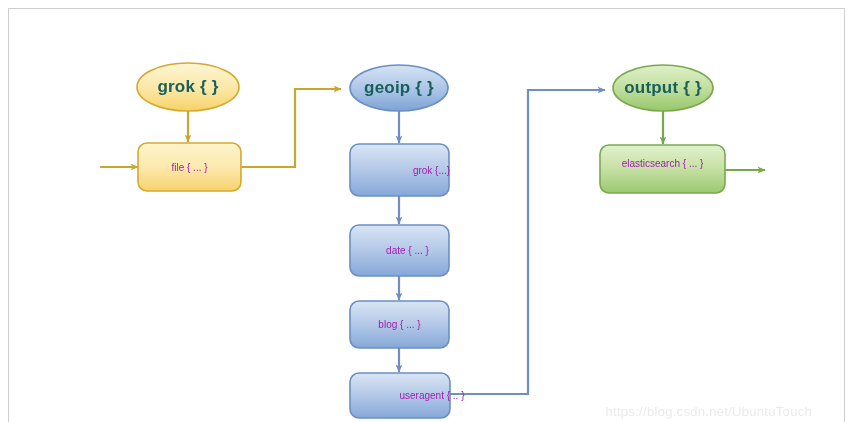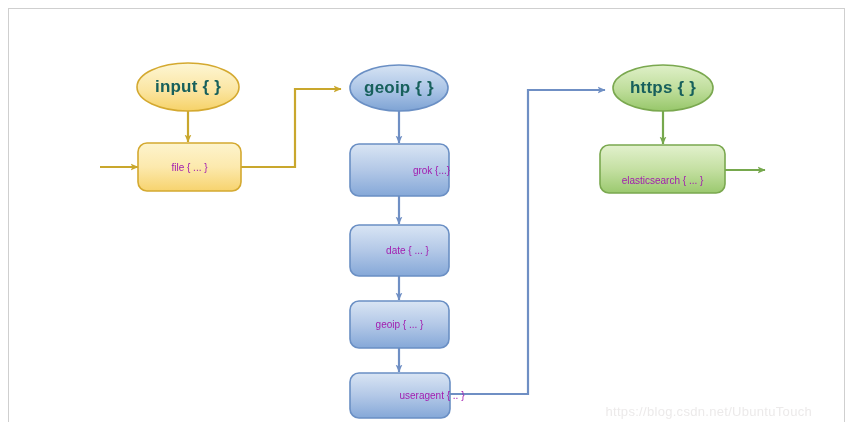--- a/index.html
+++ b/index.html
@@ -148,33 +148,33 @@
     <ellipse cx="399" cy="88" rx="49" ry="23" fill="url(#gradFilter)" stroke="#6a8fc4" stroke-width="1.6"></ellipse>
     <rect x="350" y="144" width="99" height="52" rx="9" ry="9" fill="url(#gradFilterBox)" stroke="#6a8fc4" stroke-width="1.6"></rect>
     <rect x="350" y="225" width="99" height="51" rx="9" ry="9" fill="url(#gradFilterBox)" stroke="#6a8fc4" stroke-width="1.6"></rect>
     <rect x="350" y="301" width="99" height="47" rx="9" ry="9" fill="url(#gradFilterBox)" stroke="#6a8fc4" stroke-width="1.6"></rect>
     <rect x="350" y="373" width="100" height="45" rx="9" ry="9" fill="url(#gradFilterBox)" stroke="#6a8fc4" stroke-width="1.6"></rect>
 
     <ellipse cx="663" cy="88" rx="50" ry="23" fill="url(#gradOutput)" stroke="#7aa84f" stroke-width="1.6"></ellipse>
     <rect x="600" y="145" width="125" height="48" rx="9" ry="9" fill="url(#gradOutputBox)" stroke="#7aa84f" stroke-width="1.6"></rect>
   </svg>
 
-  <div class="node-label stage-label" style="left:137px; top:63px; width:102px; height:48px;">input { }</div>
+  <div class="node-label stage-label" style="left:137px; top:63px; width:102px; height:48px;">grok { }</div>
 
   <div class="node-label plugin-label" style="left:138px; top:143px; width:103px; height:48px;">file { ... }</div>
 
   <div class="node-label stage-label" style="left:350px; top:65px; width:98px; height:46px;">geoip { }</div>
 
   <div class="node-label plugin-label" style="left:350px; top:144px; width:99px; height:52px;margin-left:32px;">grok {...}</div>
 
   <div class="node-label plugin-label" style="left:350px; top:225px; width:115px; height:51px;">date { ... }</div>
 
-  <div class="node-label plugin-label" style="left:350px; top:301px; width:99px; height:47px;">geoip { ... }</div>
+  <div class="node-label plugin-label" style="left:350px; top:301px; width:99px; height:47px;">blog { ... }</div>
 
   <div class="node-label plugin-label" style="left:350px; top:373px; width:100px; height:45px;margin-left:32px;">useragent { .. }</div>
 
-  <div class="node-label stage-label" style="left:613px; top:65px; width:100px; height:46px;">https { }</div>
+  <div class="node-label stage-label" style="left:613px; top:65px; width:100px; height:46px;">output { }</div>
 
-  <div class="node-label plugin-label" style="left:600px; top:145px; width:125px; height:36px;margin-top:17px;">elasticsearch { ... }</div>
+  <div class="node-label plugin-label" style="left:600px; top:145px; width:125px; height:36px;">elasticsearch { ... }</div>
 
   <div id="watermark">https://blog.csdn.net/UbuntuTouch</div>
 
 </div>
 
 </body></html>

